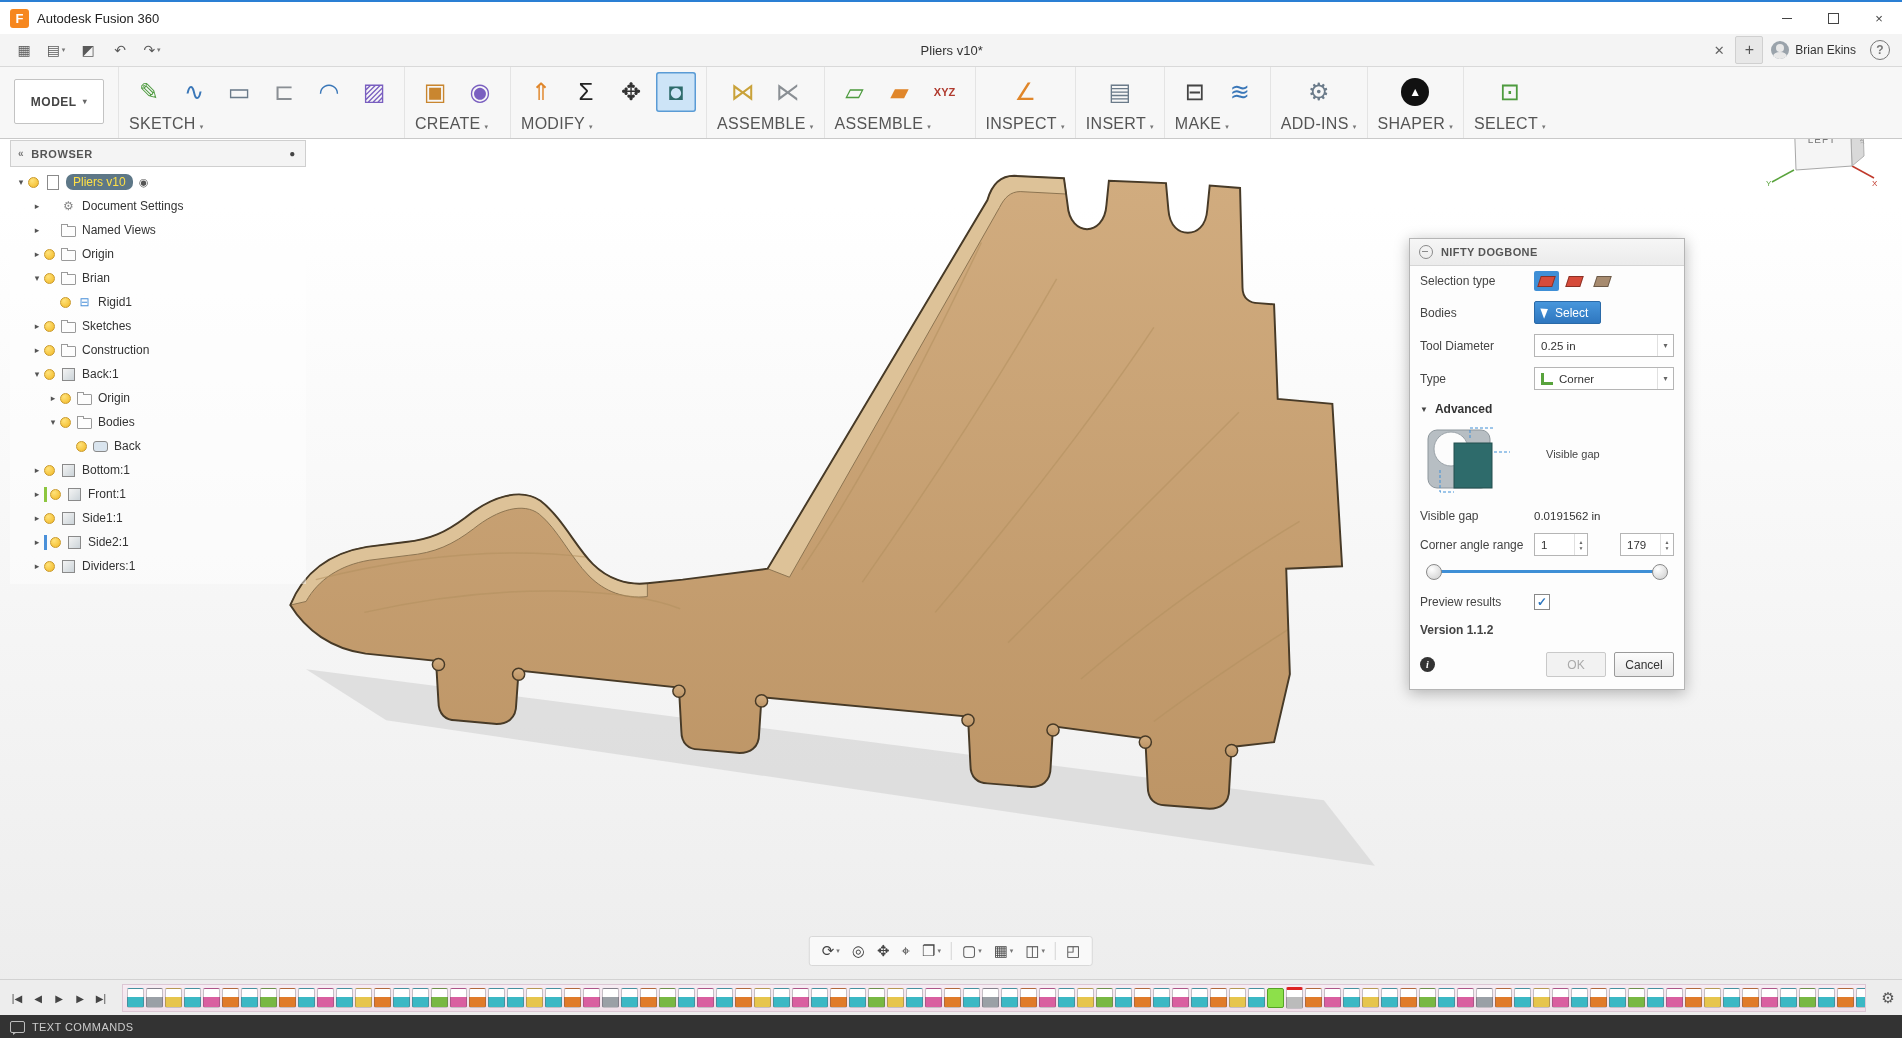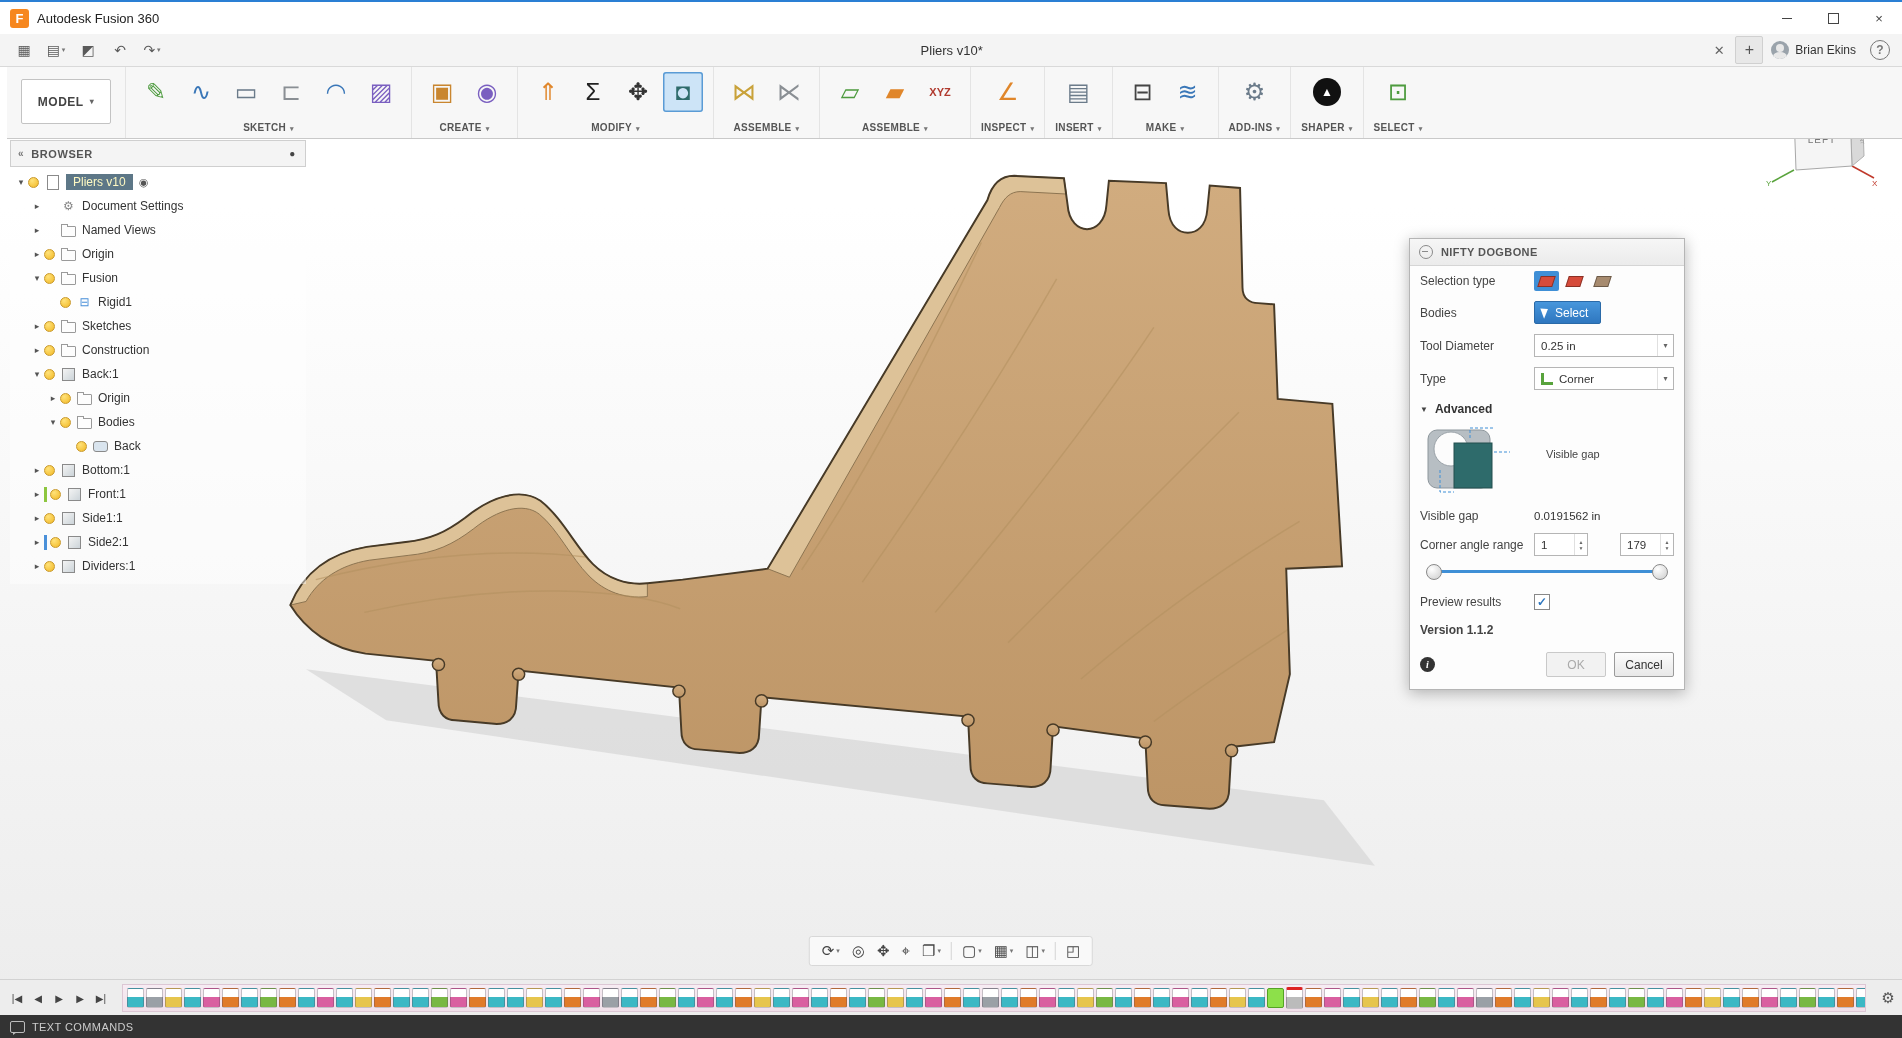--- a/index.html
+++ b/index.html
@@ -33,34 +33,34 @@
   #newtab{width:26px;height:26px;display:flex;align-items:center;justify-content:center;
     font-size:16px;color:#555;background:#e8e8e8;border:1px solid #d0d0d0;border-radius:2px;margin-right:8px;}
   #avatar{width:18px;height:18px;border-radius:50%;background:#9aa3ab;position:relative;overflow:hidden;margin-right:6px;}
   #avatar::before{content:"";position:absolute;left:5px;top:3px;width:8px;height:8px;border-radius:50%;background:#e8e8e8;}
   #avatar::after{content:"";position:absolute;left:2px;top:11px;width:14px;height:9px;border-radius:50%;background:#e8e8e8;}
   #user-name{font-size:12px;color:#333;margin-right:14px;}
   #help-btn{width:18px;height:18px;border-radius:50%;border:1.5px solid #777;color:#777;font-size:12px;font-weight:bold;
     display:flex;align-items:center;justify-content:center;margin-right:12px;}
 
   
-  #ribbon{position:absolute;left:7px;top:67px;right:0;height:71px;background:#f7f7f7;
+  #ribbon{position:absolute;left:0;top:67px;right:0;height:71px;background:#f7f7f7;
     border-bottom:1px solid #c9c9c9;display:flex;z-index:10;}
   #model-btn{margin:12px 14px 14px 14px;width:88px;border:1px solid #c3c3c3;background:#fff;border-radius:2px;
     font-size:12px;font-weight:bold;color:#444;letter-spacing:.5px;display:flex;align-items:center;justify-content:center;}
   #model-btn::after{content:"▾";font-size:8px;margin-left:6px;color:#666;}
   #ribbon-groups{display:flex;}
   .rgroup{display:flex;flex-direction:column;justify-content:space-between;padding:5px 10px 4px 10px;border-left:1px solid #e4e4e4;}
   .ricons{display:flex;gap:5px;align-items:center;justify-content:center;}
   .rico{width:40px;height:40px;display:flex;align-items:center;justify-content:center;border-radius:3px;}
   .rico .g{font-size:24px;line-height:1;}
   .rico .g.circle{width:28px;height:28px;background:#111;color:#fff;border-radius:50%;
     display:flex;align-items:center;justify-content:center;font-size:12px;}
   .rico.active{background:#cde4f7;box-shadow:inset 0 0 0 1.5px #5a9bd5;}
-  .rlabel{font-size:10px;color:#555;text-align:center;letter-spacing:.3px;padding-bottom:1px;font-weight:bold;}
+  .rlabel{font-size:16px;color:#555;letter-spacing:.3px;padding-bottom:1px;}
   .rlabel::after{content:"▾";font-size:7px;margin-left:4px;color:#777;}
 
   
   #browser{position:absolute;left:10px;top:140px;width:296px;z-index:5;}
   #browser-header{height:25px;display:flex;align-items:center;background:rgba(243,243,243,.92);
     border:1px solid #cfcfcf;font-size:11px;font-weight:bold;color:#555;letter-spacing:.6px;}
   #browser-header .bh-col{color:#777;font-size:10px;margin:0 7px;}
   #browser-header .bh-dot{margin-left:auto;margin-right:9px;font-size:10px;color:#444;}
   #browser-body{background:rgba(255,255,255,.45);padding:3px 0 6px 0;}
   .brow{height:24px;display:flex;align-items:center;font-size:12px;color:#333;}
@@ -72,21 +72,21 @@
   .ic{width:17px;display:flex;justify-content:center;align-items:center;margin-right:4px;flex-shrink:0;}
   .ic-folder{width:13px;height:9px;background:#fdfdfd;border:1px solid #9a9a9a;border-radius:1px;position:relative;margin-top:2px;}
   .ic-folder::before{content:"";position:absolute;top:-3px;left:-1px;width:5px;height:2px;background:#fdfdfd;
     border:1px solid #9a9a9a;border-bottom:none;}
   .ic-gear{font-size:12px;color:#888;}
   .ic-comp{width:11px;height:11px;border:1px solid #8a8a8a;background:linear-gradient(135deg,#f4f4f4,#ccd4d9);}
   .ic-body{width:13px;height:9px;border:1px solid #8a8a8a;border-radius:3px;background:#d9e4ee;}
   .ic-joint{font-size:12px;color:#4a90d9;}
   .ic-doc{width:10px;height:13px;background:#fff;border:1px solid #8a8a8a;}
   .blab{margin-left:1px;white-space:nowrap;}
-  .chip{background:#5d7787;color:#fef9c3;padding:1px 7px;display:flex;align-items:center;}
+  .chip{background:#5d7787;color:#fde047;padding:1px 7px;display:flex;align-items:center;border-radius:7px;}
   .radio{margin-left:6px;font-size:11px;color:#555;}
 
   
   #viewcube{position:absolute;right:22px;top:78px;width:116px;height:116px;z-index:4;}
 
   
   #dialog{position:absolute;left:1409px;top:238px;width:274px;z-index:8;background:#fdfdfd;
     border:1px solid #b5b5b5;box-shadow:0 3px 14px rgba(0,0,0,.28);font-size:12px;color:#444;}
   .dhead{height:26px;background:linear-gradient(#f6f6f6,#ebebeb);border-bottom:1px solid #d5d5d5;
     display:flex;align-items:center;padding:0 9px;font-weight:bold;font-size:11px;color:#555;letter-spacing:.4px;}
@@ -440,21 +440,21 @@
           <span class="ic-folder"></span>
         </span>
         <span class="blab">Origin</span>
       </div>
       <div class="brow" style="padding-left: 20px;">
         <span class="arr">▾</span>
         <span class="bulb"></span>
         <span class="ic">
           <span class="ic-folder"></span>
         </span>
-        <span class="blab">Fusion</span>
+        <span class="blab">Brian</span>
       </div>
       <div class="brow" style="padding-left: 36px;">
         <span class="arr"></span>
         <span class="bulb"></span>
         <span class="ic ic-joint">⊟</span>
         <span class="blab">Rigid1</span>
       </div>
       <div class="brow" style="padding-left: 20px;">
         <span class="arr">▸</span>
         <span class="bulb"></span>

